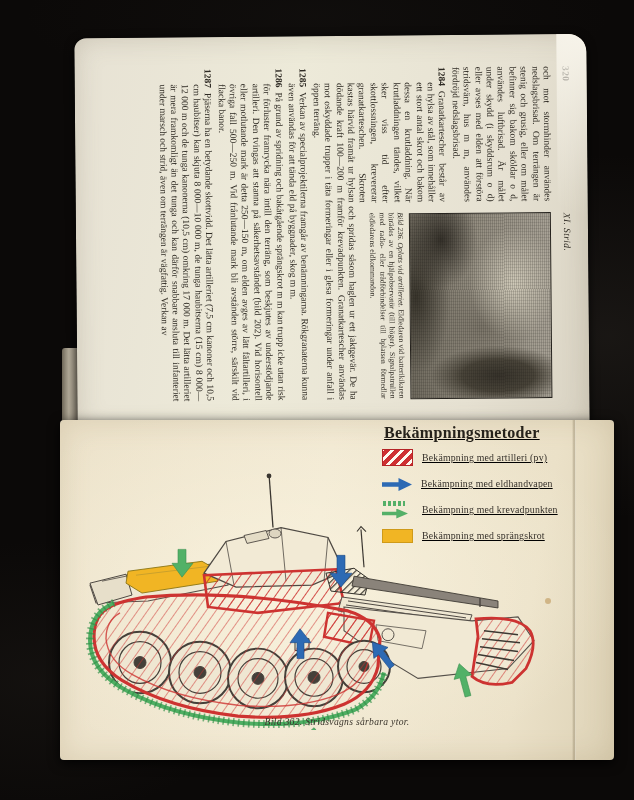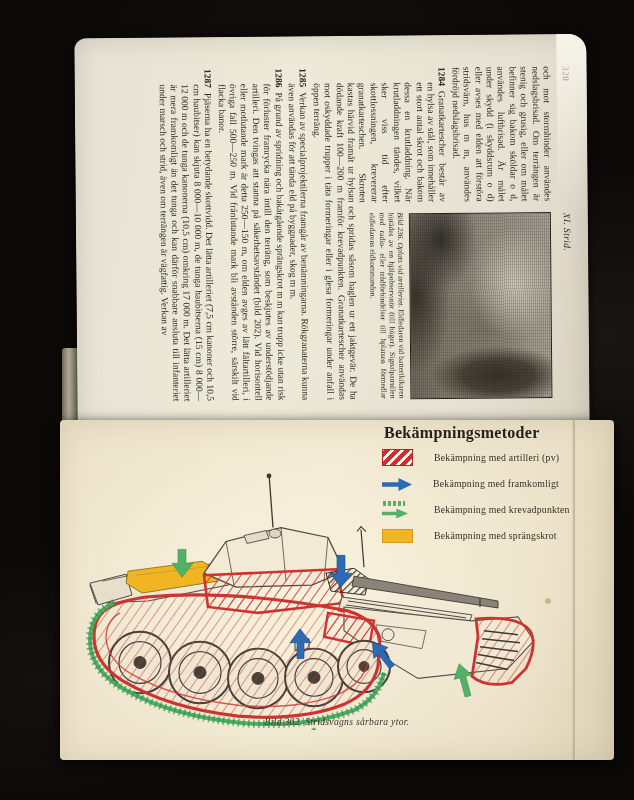--- a/index.html
+++ b/index.html
@@ -75,26 +75,26 @@
       linear-gradient(100deg, #ece2ca 0%, #f1e8d2 45%, #ebe1c8 82%, #ddd2b6 100%),
       #eee5cd;
     border-radius:4px;
     box-shadow:0 3px 12px rgba(0,0,0,.85), inset 0 0 30px rgba(150,128,86,.22);
     overflow:hidden;
   }
   .crease{
     position:absolute;top:0;bottom:0;left:512px;width:4px;
     background:linear-gradient(to right, rgba(0,0,0,0), rgba(110,96,66,.38) 55%, rgba(255,252,240,.5));
   }
-  .legend{position:absolute;left:322px;top:4px;width:228px;}
+  .legend{position:absolute;left:322px;top:4px;width:228px;text-decoration:underline;}
   .legend-title{
     font-size:16px;letter-spacing:.3px;color:#26221b;margin:0 0 7px 2px;font-weight:600;
   }
   .legend-row{display:flex;align-items:center;margin-bottom:9px;height:17px;}
-  .legend-label{font-size:9.8px;color:#35302a;margin-left:21px;letter-spacing:.2px;white-space:nowrap;}
+  .legend-label{font-size:9.8px;color:#35302a;margin-left:9px;letter-spacing:.2px;white-space:nowrap;}
   .sw-red{
     width:31px;height:17px;background:
       repeating-linear-gradient(135deg, #fdfaf2 0 2.5px, rgba(0,0,0,0) 2.5px 7px),
       #ce3032;
     box-shadow:inset 0 0 0 1px #b52427;
   }
   .arrow{clip-path:polygon(0 32%,55% 32%,55% 0,100% 50%,55% 100%,55% 68%,0 68%);}
   .sw-blue{width:30px;height:13px;background:#2d6ab4;margin-top:2px;}
   .sw-green-wrap{display:flex;flex-direction:column;justify-content:center;width:31px;}
   .sw-green-bar{width:22px;height:5px;margin:0 0 3px 1px;
@@ -138,21 +138,21 @@
 <div class="foldout">
 
   <div class="legend">
     <div class="legend-title">Bekämpningsmetoder</div>
     <div class="legend-row">
       <div class="sw-red"></div>
       <div class="legend-label">Bekämpning med artilleri (pv)</div>
     </div>
     <div class="legend-row">
       <div class="sw-blue arrow"></div>
-      <div class="legend-label">Bekämpning med framkomligt</div>
+      <div class="legend-label">Bekämpning med eldhandvapen</div>
     </div>
     <div class="legend-row">
       <div class="sw-green-wrap">
         <div class="sw-green-bar"></div>
         <div class="sw-green-arrow arrow"></div>
       </div>
       <div class="legend-label">Bekämpning med krevadpunkten</div>
     </div>
     <div class="legend-row">
       <div class="sw-yellow"></div>

